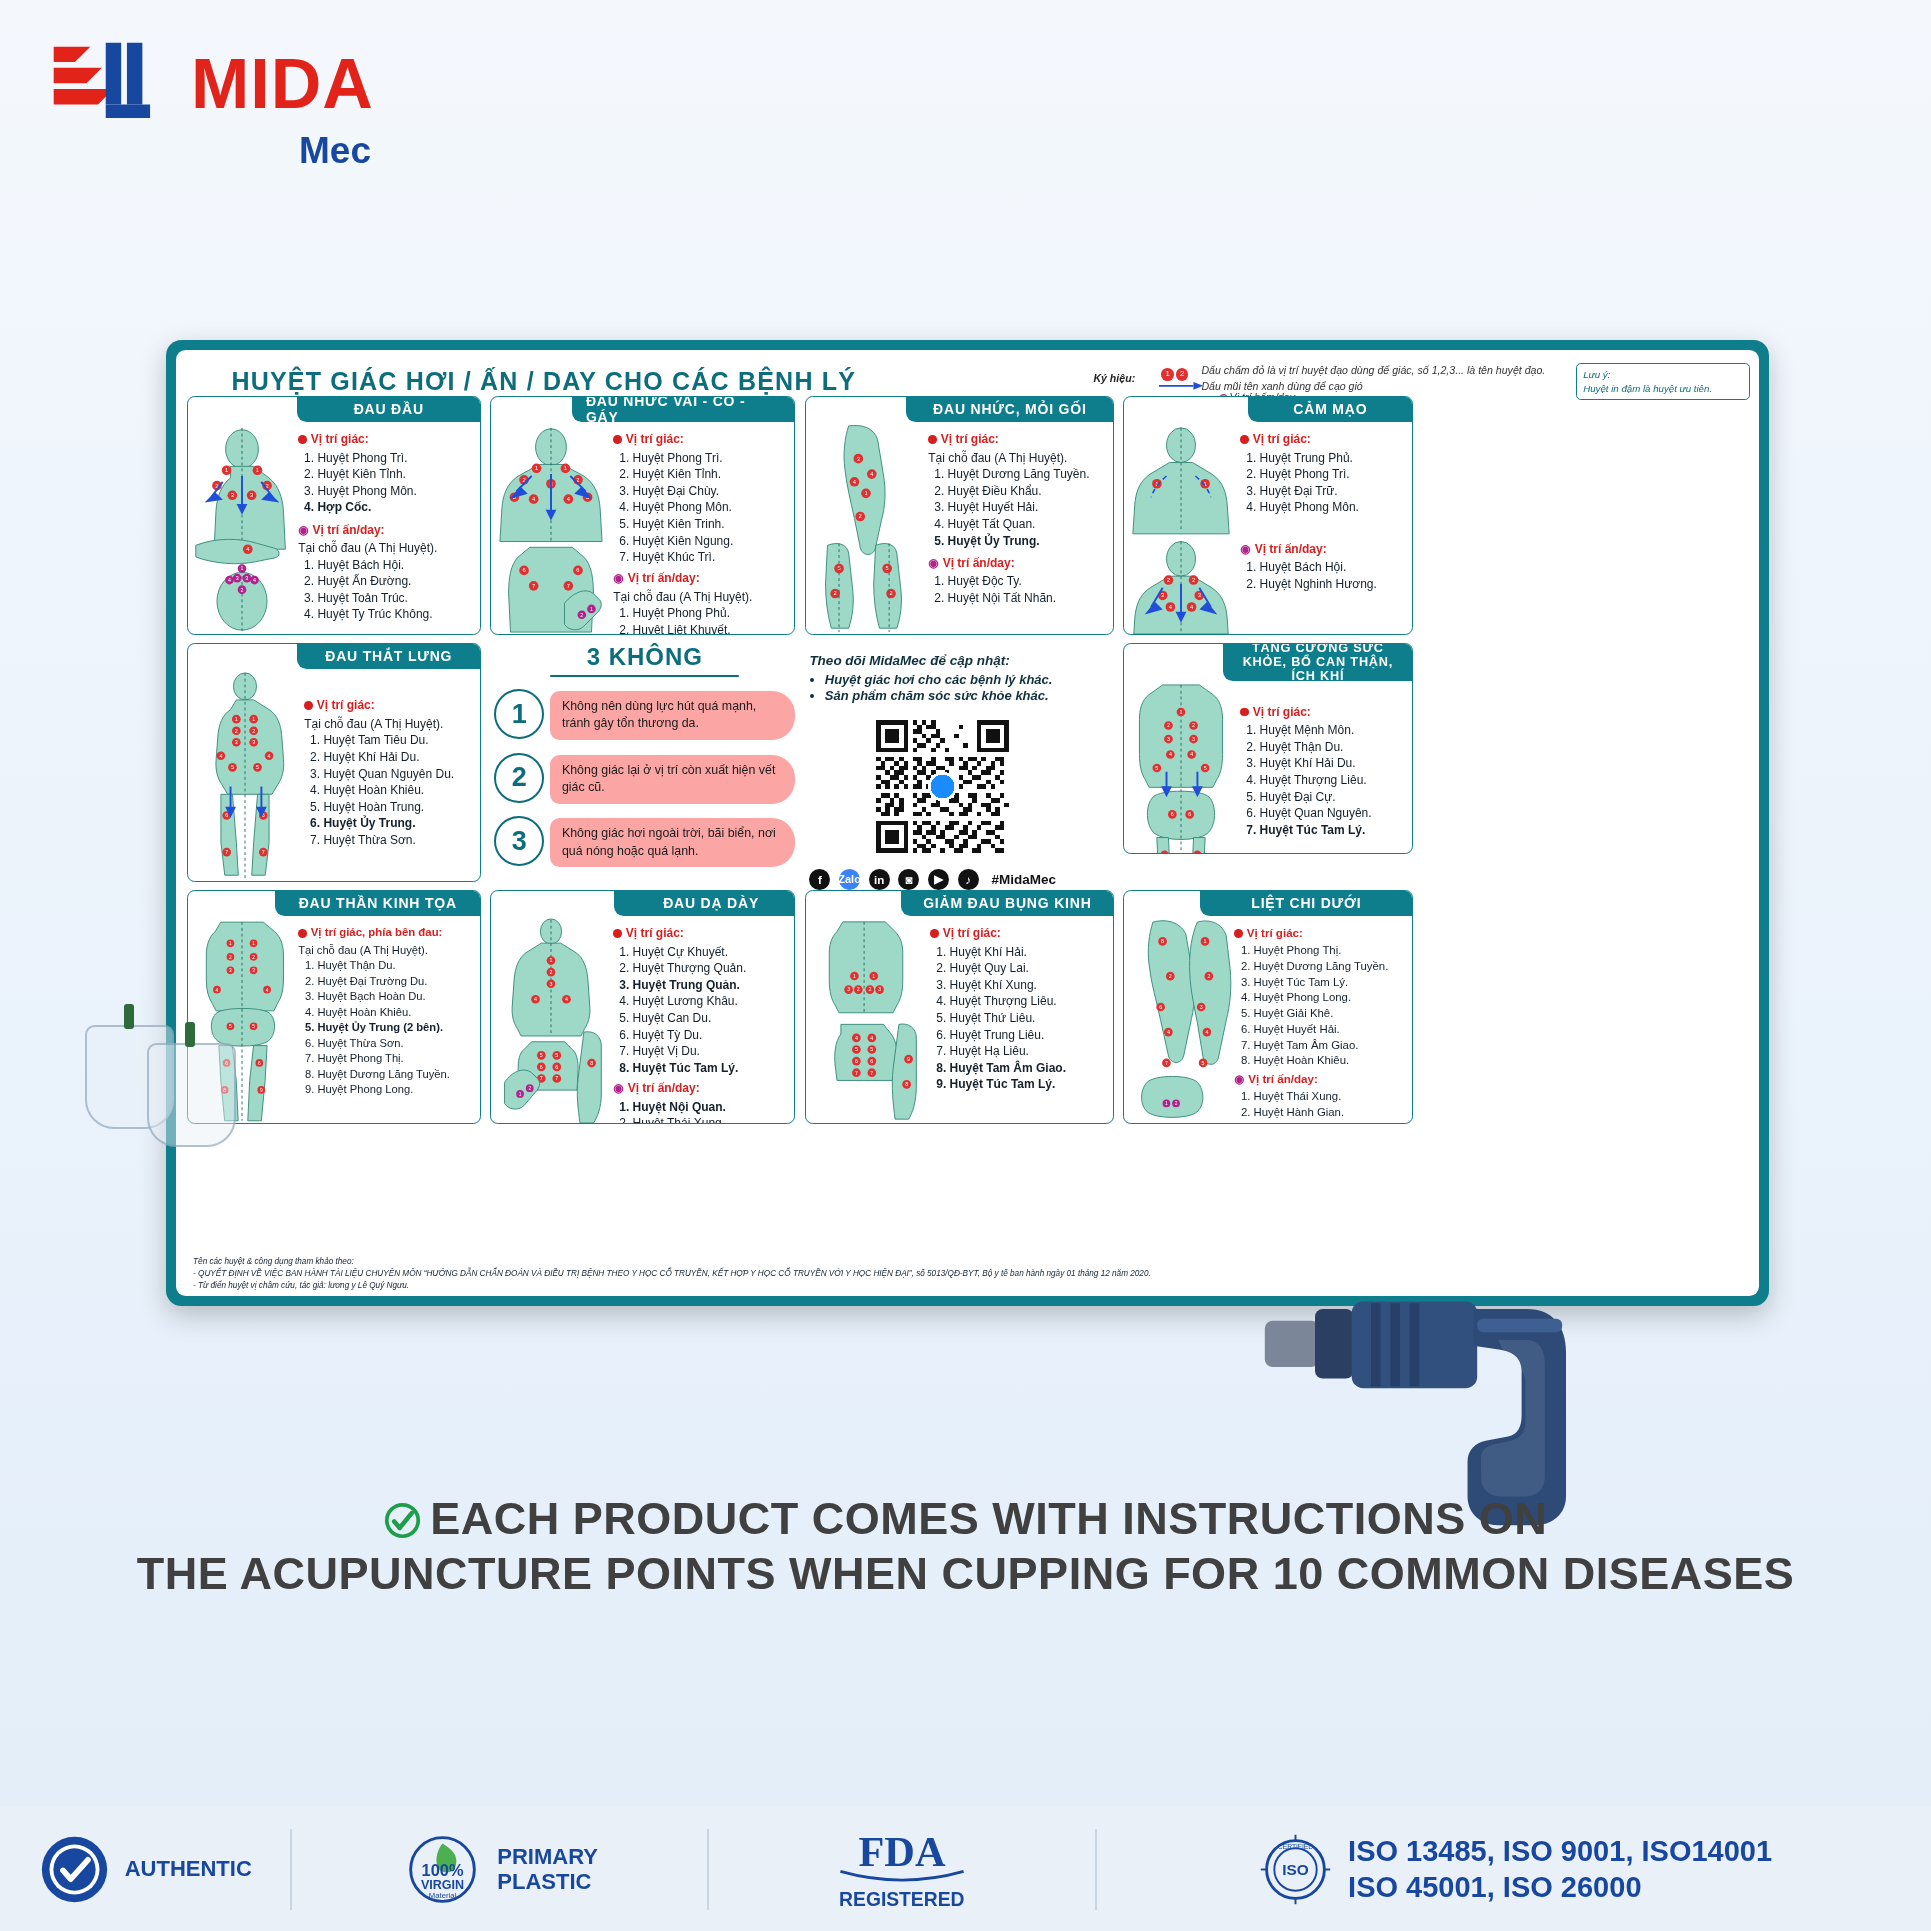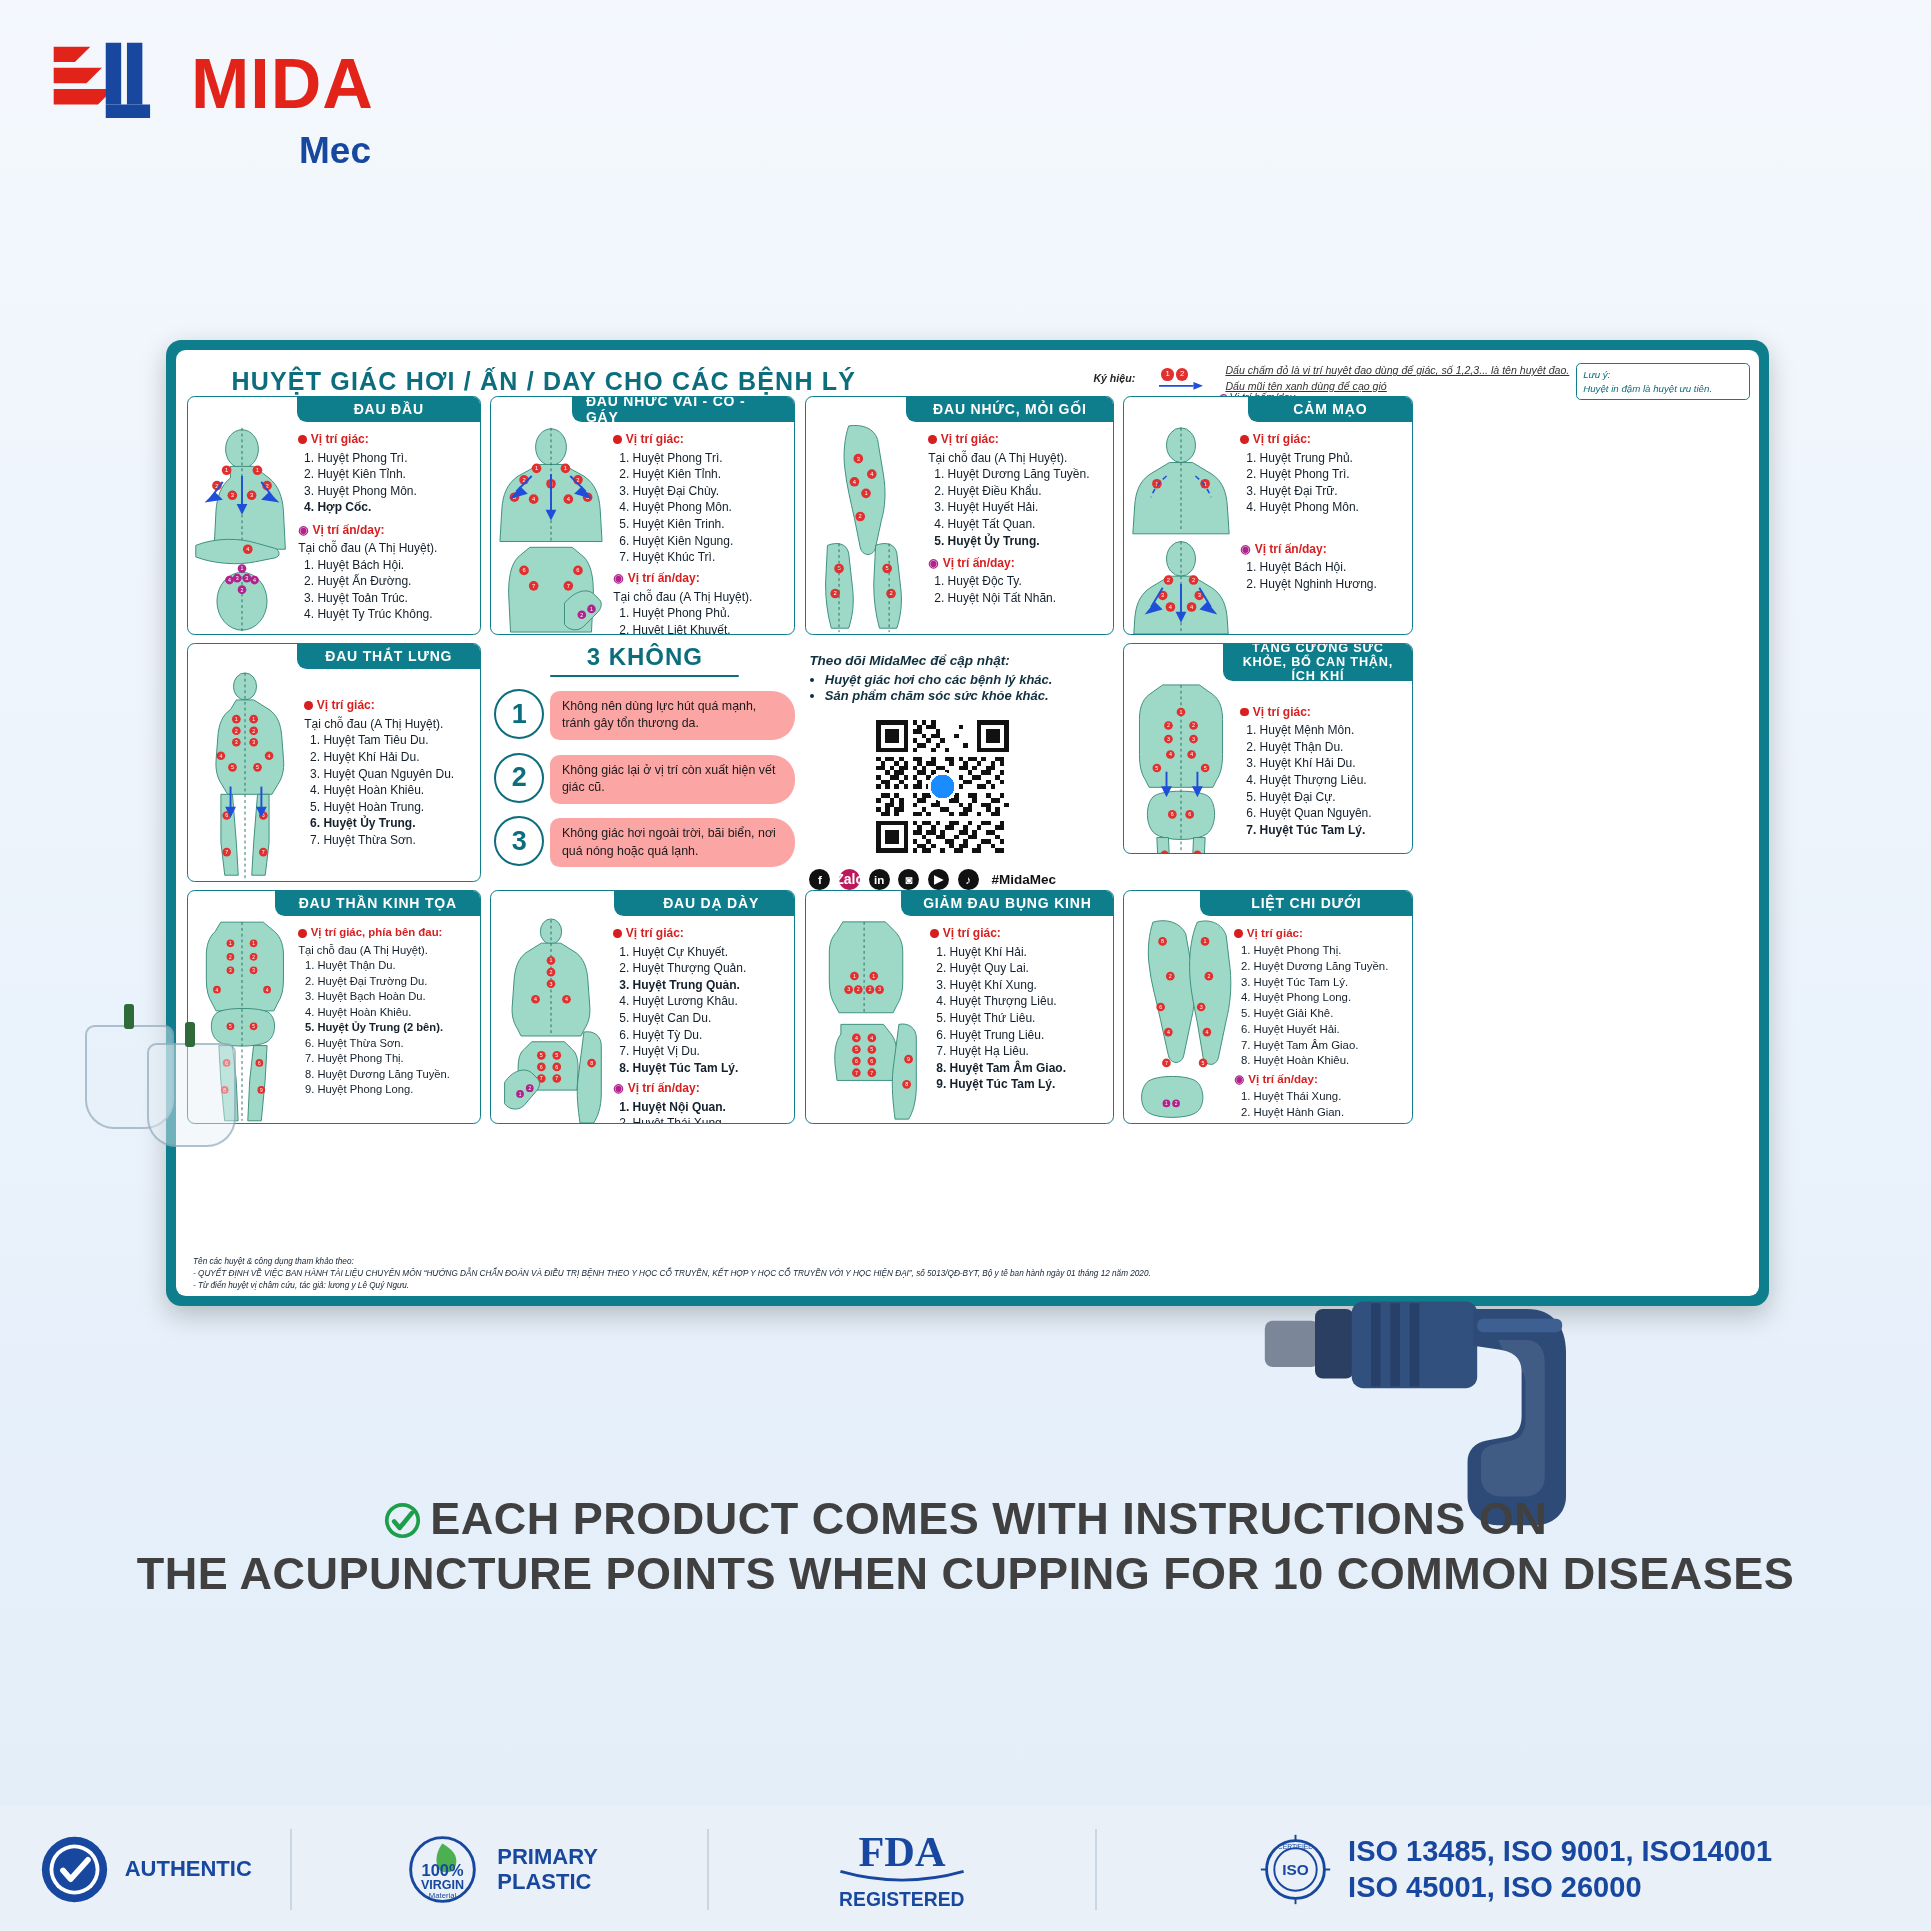--- a/index.html
+++ b/index.html
@@ -40,21 +40,21 @@
   .poster-head { height:46px; position:relative; }
   .poster-title {
     position:absolute; left:46px; top:9.7px;
     font-size:25px; font-weight:bold; color:#0c6d7c; letter-spacing:1.2px;
   }
   .legend { position:absolute; left:908px; top:3.9px; width:541px; font-size:10.6px; color:#333; line-height:1.5; }
   .legend-label { position:absolute; left:0; top:9.7px; font-style:italic; font-weight:bold; font-size:10.6px; color:#222; }
   .legend-chip { position:absolute; left:68px; top:3.9px; width:41px; }
   .legend-dot { display:inline-block; width:12.6px; height:12.6px; border-radius:50%; background:#e03030; color:#fff; font-size:7.7px; line-height:12.6px; text-align:center; margin-right:1.9px;}
   .legend-arrow { position:absolute; left:66px; top:19.3px; width:44px; height:9.7px; }
-  .legend-lines { position:absolute; left:132px; top:1.9px;text-decoration:underline; }
+  .legend-lines { position:absolute; left:108px; top:1.9px; }
   .legend-lines div { font-style:italic; }
   .legend-ear { position:absolute; left:124px; top:29px; font-style:italic; }
   .note-box {
     position:absolute; left:483px; top:1.9px; width:174px; border:1px solid #0f7e8c; border-radius:4.8px;
     padding:3.9px 5.8px; font-size:9.7px; line-height:1.4; color:#0c6d7c; font-style:italic; background:#fff;
   }
 
   .grid { position:absolute; left:7.7px; top:46px; right:7.7px; bottom:33px; }
 
   
@@ -100,21 +100,21 @@
   }
 
   
   .follow { position:absolute; font-size:13px; color:#11303f; }
   .follow .h { font-weight:bold; font-style:italic; margin-bottom:3.9px; font-size:13.5px;}
   .follow ul { margin:0; padding-left:15.4px; }
   .follow li { font-style:italic; font-weight:bold; margin-bottom:1.9px; font-size:13px;}
   .qr { position:absolute; width:133px; height:133px; background:#fff; }
   .social { position:absolute; display:flex; align-items:center; gap:8.7px; }
   .soc { width:21px; height:21px; border-radius:50%; background:#111; display:flex; align-items:center; justify-content:center; color:#fff; font-size:11.6px; font-weight:bold;}
-  .soc.zalo { background:#be185d; font-size:14px; }
+  .soc.zalo { background:#3b82f6; font-size:11px; }
   .hashtag { font-size:13.5px; font-weight:bold; color:#111; margin-left:3.9px; }
 
   
   .refs { position:absolute; left:17.4px; bottom:3.9px; width:1352px; font-size:8.2px; color:#123; line-height:1.5; font-style:italic; }
 
   
   .cup { position:absolute; border:2.9px solid rgba(120,150,170,.55); border-radius:9.7px 9.7px 29px 29px; background:rgba(230,240,246,.45); }
   .cup-valve { position:absolute; width:9.7px; height:25px; background:#2f6b3a; border-radius:2.9px; }
 
   

